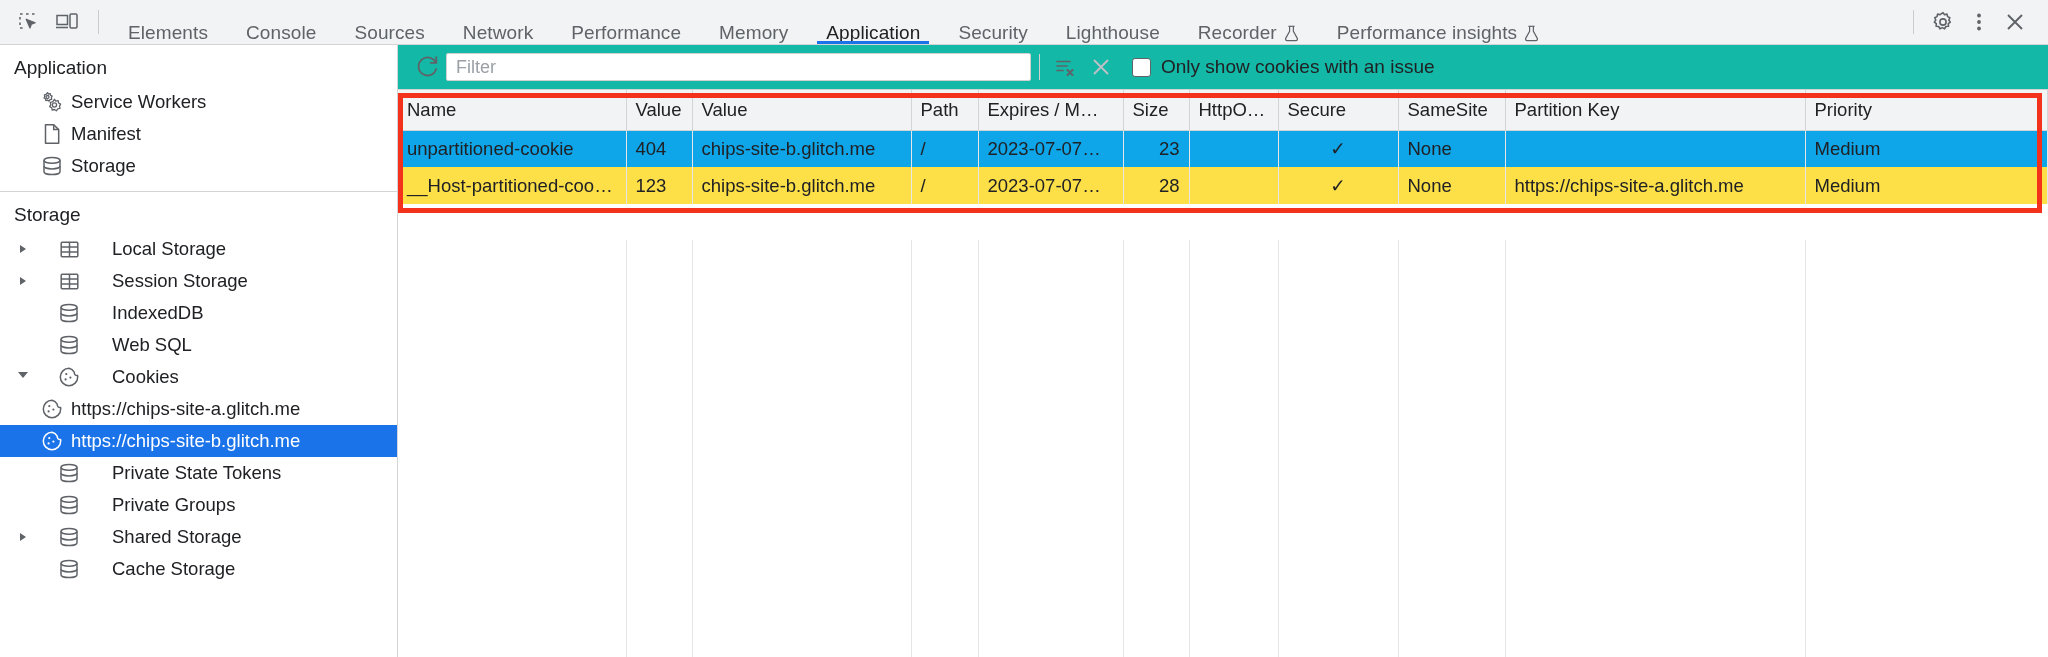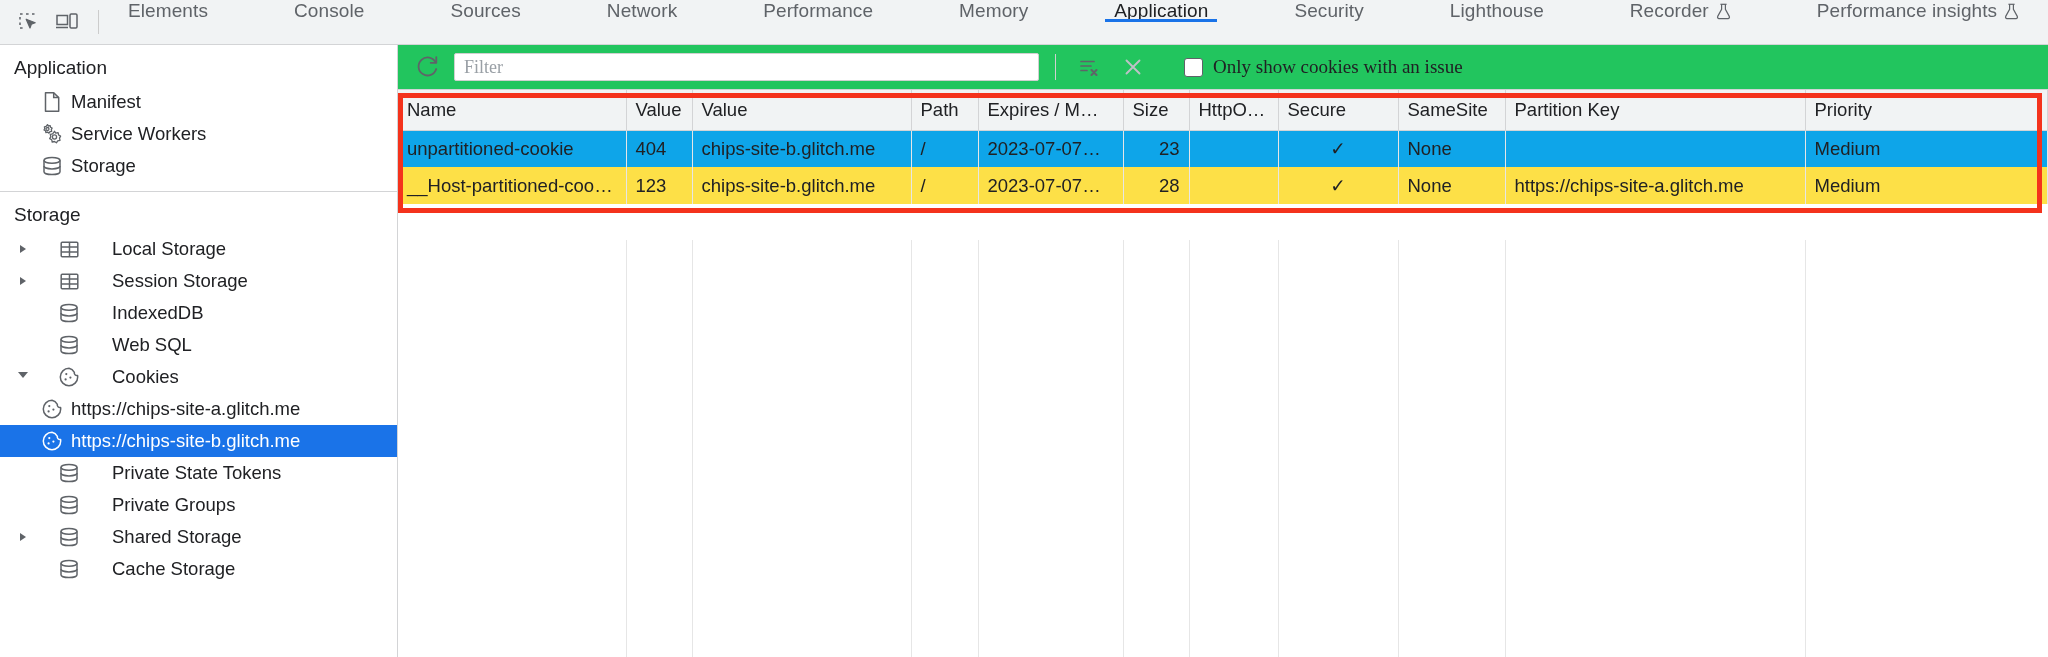--- a/index.html
+++ b/index.html
@@ -44,23 +44,22 @@
   }
   .tb-sep {
     width: 1px;
     height: 24px;
     background: #ccc;
     align-self: center;
     margin: 0 10px;
   }
   .tabs {
     display: flex;
-    align-items: flex-start;
+    align-items: flex-end;
     flex: 1;
-    gap: 48px;
   }
   .tab {
     display: flex;
     align-items: center;
     gap: 7px;
     padding: 0 19px;
     font-size: 19px;
     color: #5f6368;
     position: relative;
     white-space: nowrap;
@@ -168,25 +167,24 @@
     display: flex;
     flex-direction: column;
     min-width: 0;
     background: #fff;
     position: relative;
   }
   .filterbar {
     height: 45px; min-height: 45px;
     display: flex;
     align-items: center;
-    background: #22c55e;
+    background: #14b8a6;
     border-bottom: 1px solid #d3d4d6;
     padding: 0 10px 0 14px;
-    gap: 10px;
-    font-family: Liberation Serif, serif;
+    gap: 2px;
   }
   .refresh-btn {
     width: 32px; height: 32px;
     display: flex; align-items: center; justify-content: center;
     color: #5f6368;
   }
   .filter-input {
     flex: 0 1 585px;
     height: 28px;
     border: 1px solid #d0d0d0;
@@ -207,21 +205,21 @@
   .bar-icon {
     width: 34px; height: 32px;
     display: flex; align-items: center; justify-content: center;
     color: #5f6368;
   }
   .bar-icon.dim { color: #bdc1c6; }
   .checkwrap {
     display: flex;
     align-items: center;
     gap: 10px;
-    margin-left: 24px;
+    margin-left: 12px;
     font-size: 19px;
     color: #202124;
   }
   .cbox {
     width: 19px; height: 19px;
     border: 1.6px solid #5f6368;
     border-radius: 3px;
     background: #fff;
   }
 
@@ -400,38 +398,38 @@
 
   <div class="body">
 
     <div class="sidebar">
 
       <div class="side-section top">
         <div class="side-title">Application</div>
 
         <div class="tree-item ind-1">
           <span class="t-icon">
-            <svg width="20" height="22" viewBox="0 0 20 22" fill="none" stroke="#5f6368" stroke-width="1.5">
-              <path d="M3.5 1.8h8.2l5 4.8v13.6h-13.2z" stroke-linejoin="round"></path>
-              <path d="M11.7 1.8v4.8h5"></path>
-            </svg>
-          </span>
-          <span class="t-label">Manifest</span>
-        </div>
-
-        <div class="tree-item ind-1">
-          <span class="t-icon">
             <svg width="24" height="24" viewBox="0 0 24 24" fill="none" stroke="#5f6368" stroke-width="1.3">
               <circle cx="7.5" cy="7" r="1.5"></circle>
               <path d="M7.5 2.6l1 1.4 1.7-.4.4 1.7 1.5.8-.8 1.5.4 1.7-1.7.4-1 1.4-1.4-1-1.7.4-.4-1.7-1.5-.8.8-1.5-.4-1.7 1.7-.4z" stroke-linejoin="round"></path>
               <circle cx="14.5" cy="15" r="2.1"></circle>
               <path d="M14.5 9.3l1.3 1.9 2.3-.5.5 2.3 2 1.1-1.1 2 .5 2.3-2.3.5-1.3 1.9-1.9-1.3-2.3.5-.5-2.3-2-1.1 1.1-2-.5-2.3 2.3-.5z" stroke-linejoin="round"></path>
             </svg>
           </span>
           <span class="t-label">Service Workers</span>
+        </div>
+
+        <div class="tree-item ind-1">
+          <span class="t-icon">
+            <svg width="20" height="22" viewBox="0 0 20 22" fill="none" stroke="#5f6368" stroke-width="1.5">
+              <path d="M3.5 1.8h8.2l5 4.8v13.6h-13.2z" stroke-linejoin="round"></path>
+              <path d="M11.7 1.8v4.8h5"></path>
+            </svg>
+          </span>
+          <span class="t-label">Manifest</span>
         </div>
 
         <div class="tree-item ind-1">
           <span class="t-icon">
             <svg width="22" height="22" viewBox="0 0 22 22" fill="none" stroke="#5f6368" stroke-width="1.5">
               <ellipse cx="11" cy="5.3" rx="8" ry="2.9"></ellipse>
               <path d="M3 5.3v11.4c0 1.6 3.6 2.9 8 2.9s8-1.3 8-2.9V5.3"></path>
               <path d="M3 11c0 1.6 3.6 2.9 8 2.9s8-1.3 8-2.9"></path>
             </svg>
           </span>

